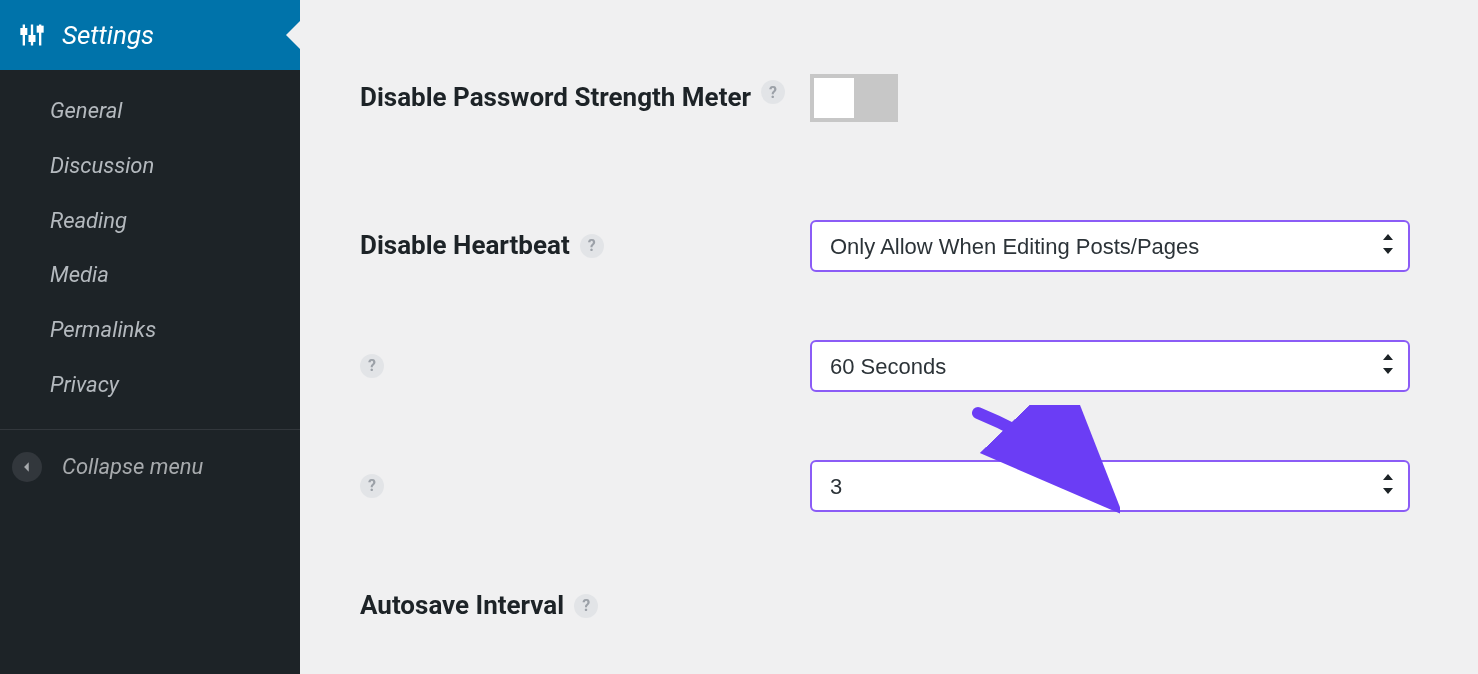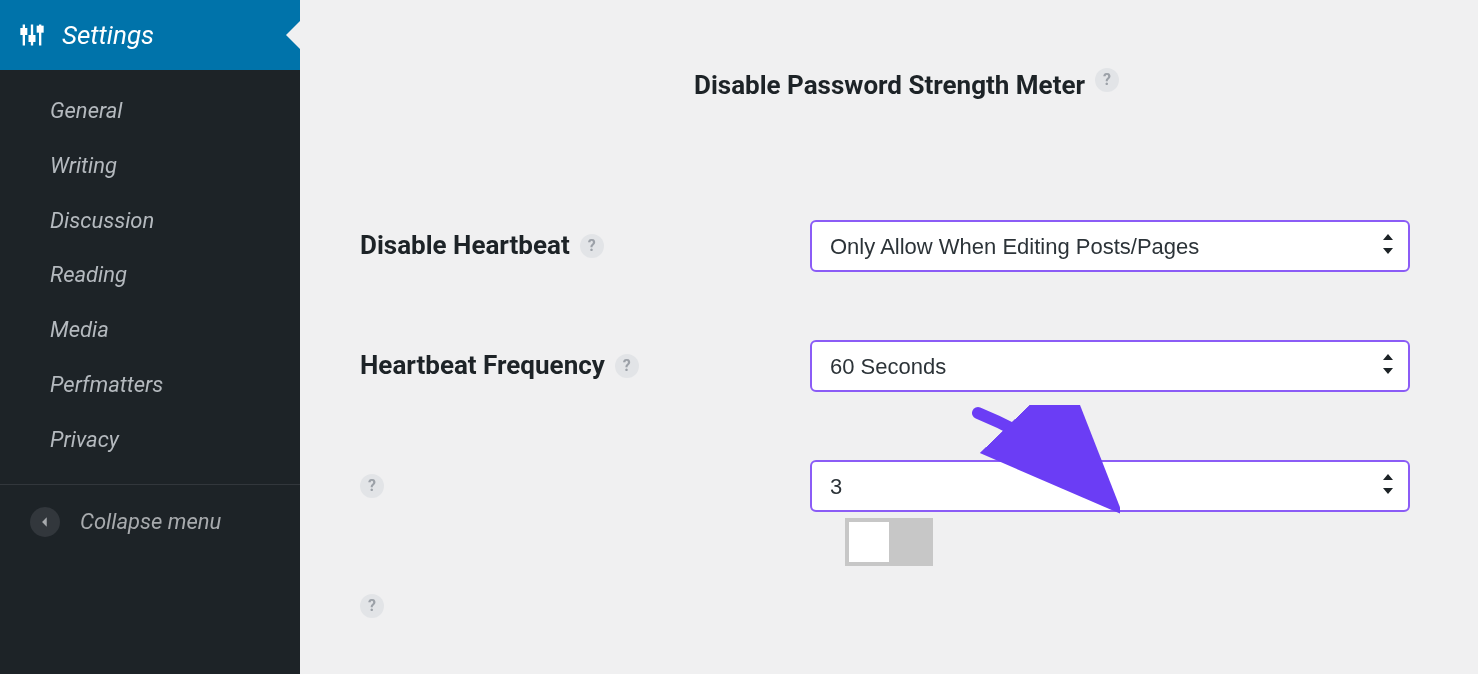--- a/index.html
+++ b/index.html
@@ -80,21 +80,21 @@
     line-height: 1.4;
     margin-left: 28px;
   }
   .sidebar-item.active {
     color: #ffffff;
     font-weight: 700;
   }
   .sidebar-collapse {
     border-top: 1px solid #32373c;
     margin-top: 6px;
-    padding: 22px 30px;
+    padding: 22px 12px;
     display: flex;
     align-items: center;
     gap: 20px;
     font-size: 22px;
     color: #a7aaad;
     cursor: pointer;
   }
   .collapse-icon {
     width: 30px; height: 30px;
     border-radius: 50%;
@@ -143,21 +143,21 @@
     font-size: 16px;
     font-weight: 700;
     display: inline-flex;
     align-items: center;
     justify-content: center;
     flex: 0 0 auto;
     cursor: help;
   }
 
   
-  .row-pwd   { position: absolute; top: 68px;  left: 0; right: 0; flex-direction: column; }
+  .row-pwd   { position: absolute; top: 68px;  left: 0; right: 0; }
   .row-pwd .label-col { align-items: flex-start; }
   .row-hb    { position: absolute; top: 216px; left: 0; right: 0; }
   .row-freq  { position: absolute; top: 336px; left: 0; right: 0; }
   .row-rev   { position: absolute; top: 456px; left: 0; right: 0; }
   .row-auto  { position: absolute; top: 576px; left: 0; right: 0; }
 
   
   .toggle {
     width: 88px; height: 48px;
     background: #c7c7c7;
@@ -223,33 +223,30 @@
     </span>
     <span>Settings</span>
     <span class="pointer"></span>
   </div>
 
   <div class="sidebar-list">
     <div class="sidebar-item">
       <span>General</span>
     </div>
     <div class="sidebar-item">
-      <span>Writing</span>
-    </div>
-    <div class="sidebar-item">
       <span>Discussion</span>
     </div>
     <div class="sidebar-item">
       <span>Reading</span>
     </div>
     <div class="sidebar-item">
       <span>Media</span>
     </div>
     <div class="sidebar-item">
-      <span>Perfmatters</span>
+      <span>Permalinks</span>
     </div>
     <div class="sidebar-item">
       <span>Privacy</span>
     </div>
   </div>
 
   <div class="sidebar-collapse">
     <span class="collapse-icon">
       <svg width="14" height="14" viewBox="0 0 24 24" fill="#a7aaad">
           <path d="M15 4l-8 8 8 8z"></path>
@@ -287,21 +284,20 @@
           <svg width="12" height="20" viewBox="0 0 12 20">
               <path d="M6 0l5 6H1z M6 20l5-6H1z" fill="#1d2327"></path>
             </svg>
         </span>
       </div>
     </div>
   </div>
 
   <div class="form-row row-freq">
     <div class="label-col">
-      <span>Heartbeat Frequency</span>
       <span class="help-icon">?</span>
     </div>
     <div class="control-col">
       <div class="select-wrap">
         <select class="wp-select">
           <option selected="">60 Seconds</option>
         </select>
         <span class="sort-icon">
           <svg width="12" height="20" viewBox="0 0 12 20">
               <path d="M6 0l5 6H1z M6 20l5-6H1z" fill="#1d2327"></path>
@@ -324,20 +320,21 @@
           <svg width="12" height="20" viewBox="0 0 12 20">
               <path d="M6 0l5 6H1z M6 20l5-6H1z" fill="#1d2327"></path>
             </svg>
         </span>
       </div>
     </div>
   </div>
 
   <div class="form-row row-auto">
     <div class="label-col">
+      <span>Autosave Interval</span>
       <span class="help-icon">?</span>
     </div>
   </div>
 
 </main>
 
 <svg class="annotation-arrow" width="160" height="110" viewBox="0 0 160 110">
   <defs>
     <marker id="ah" markerWidth="14" markerHeight="14" refX="9" refY="5" orient="auto">
       <path d="M0,0 L12,5 L0,10 z" fill="#6b3df5"></path>

